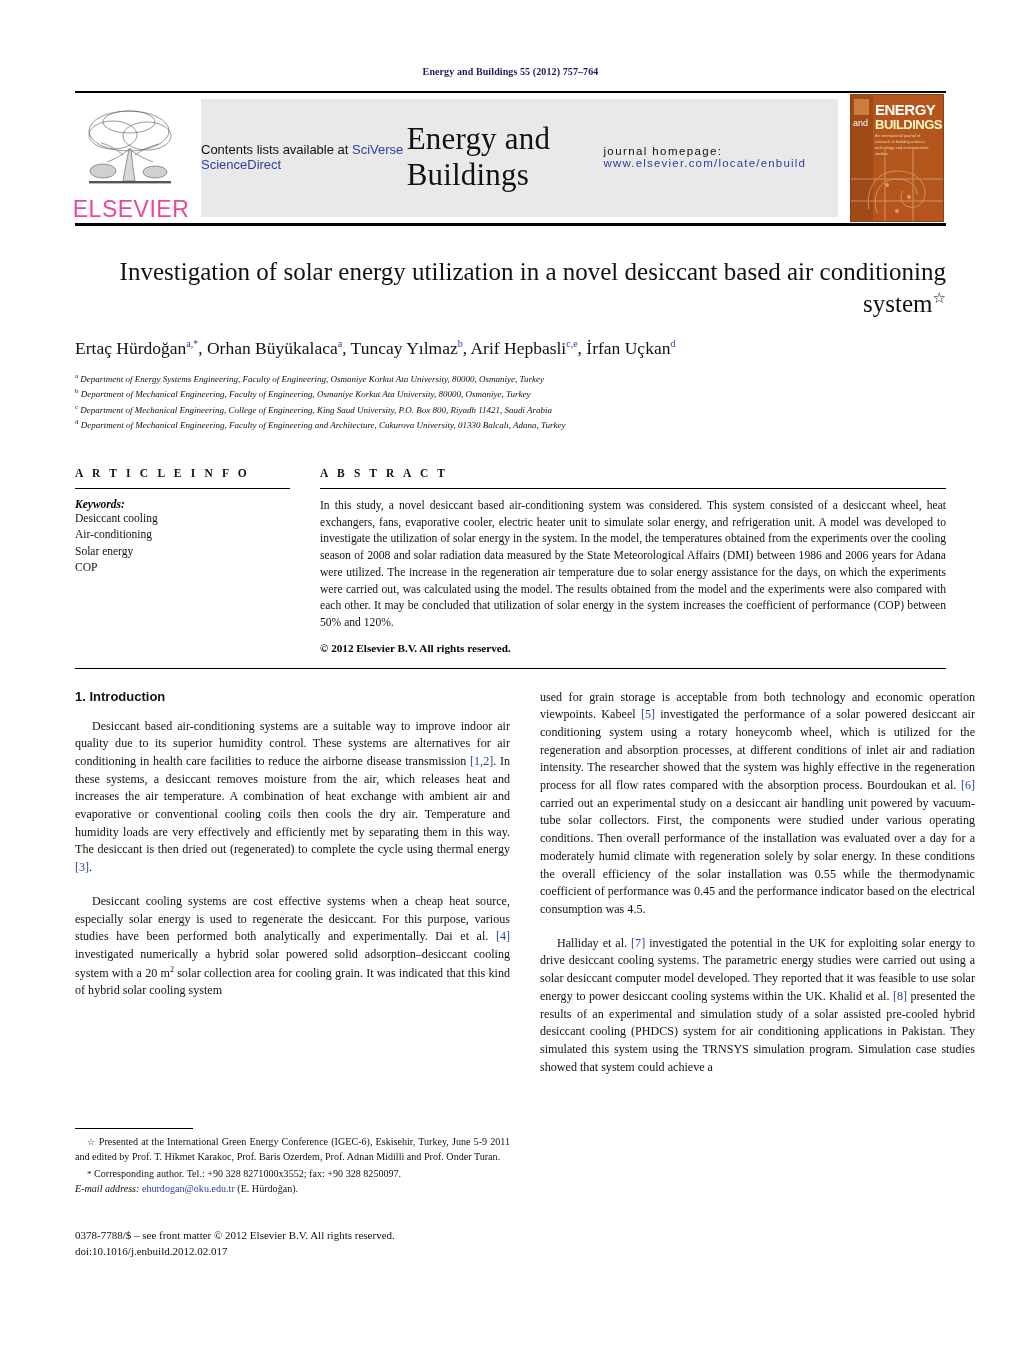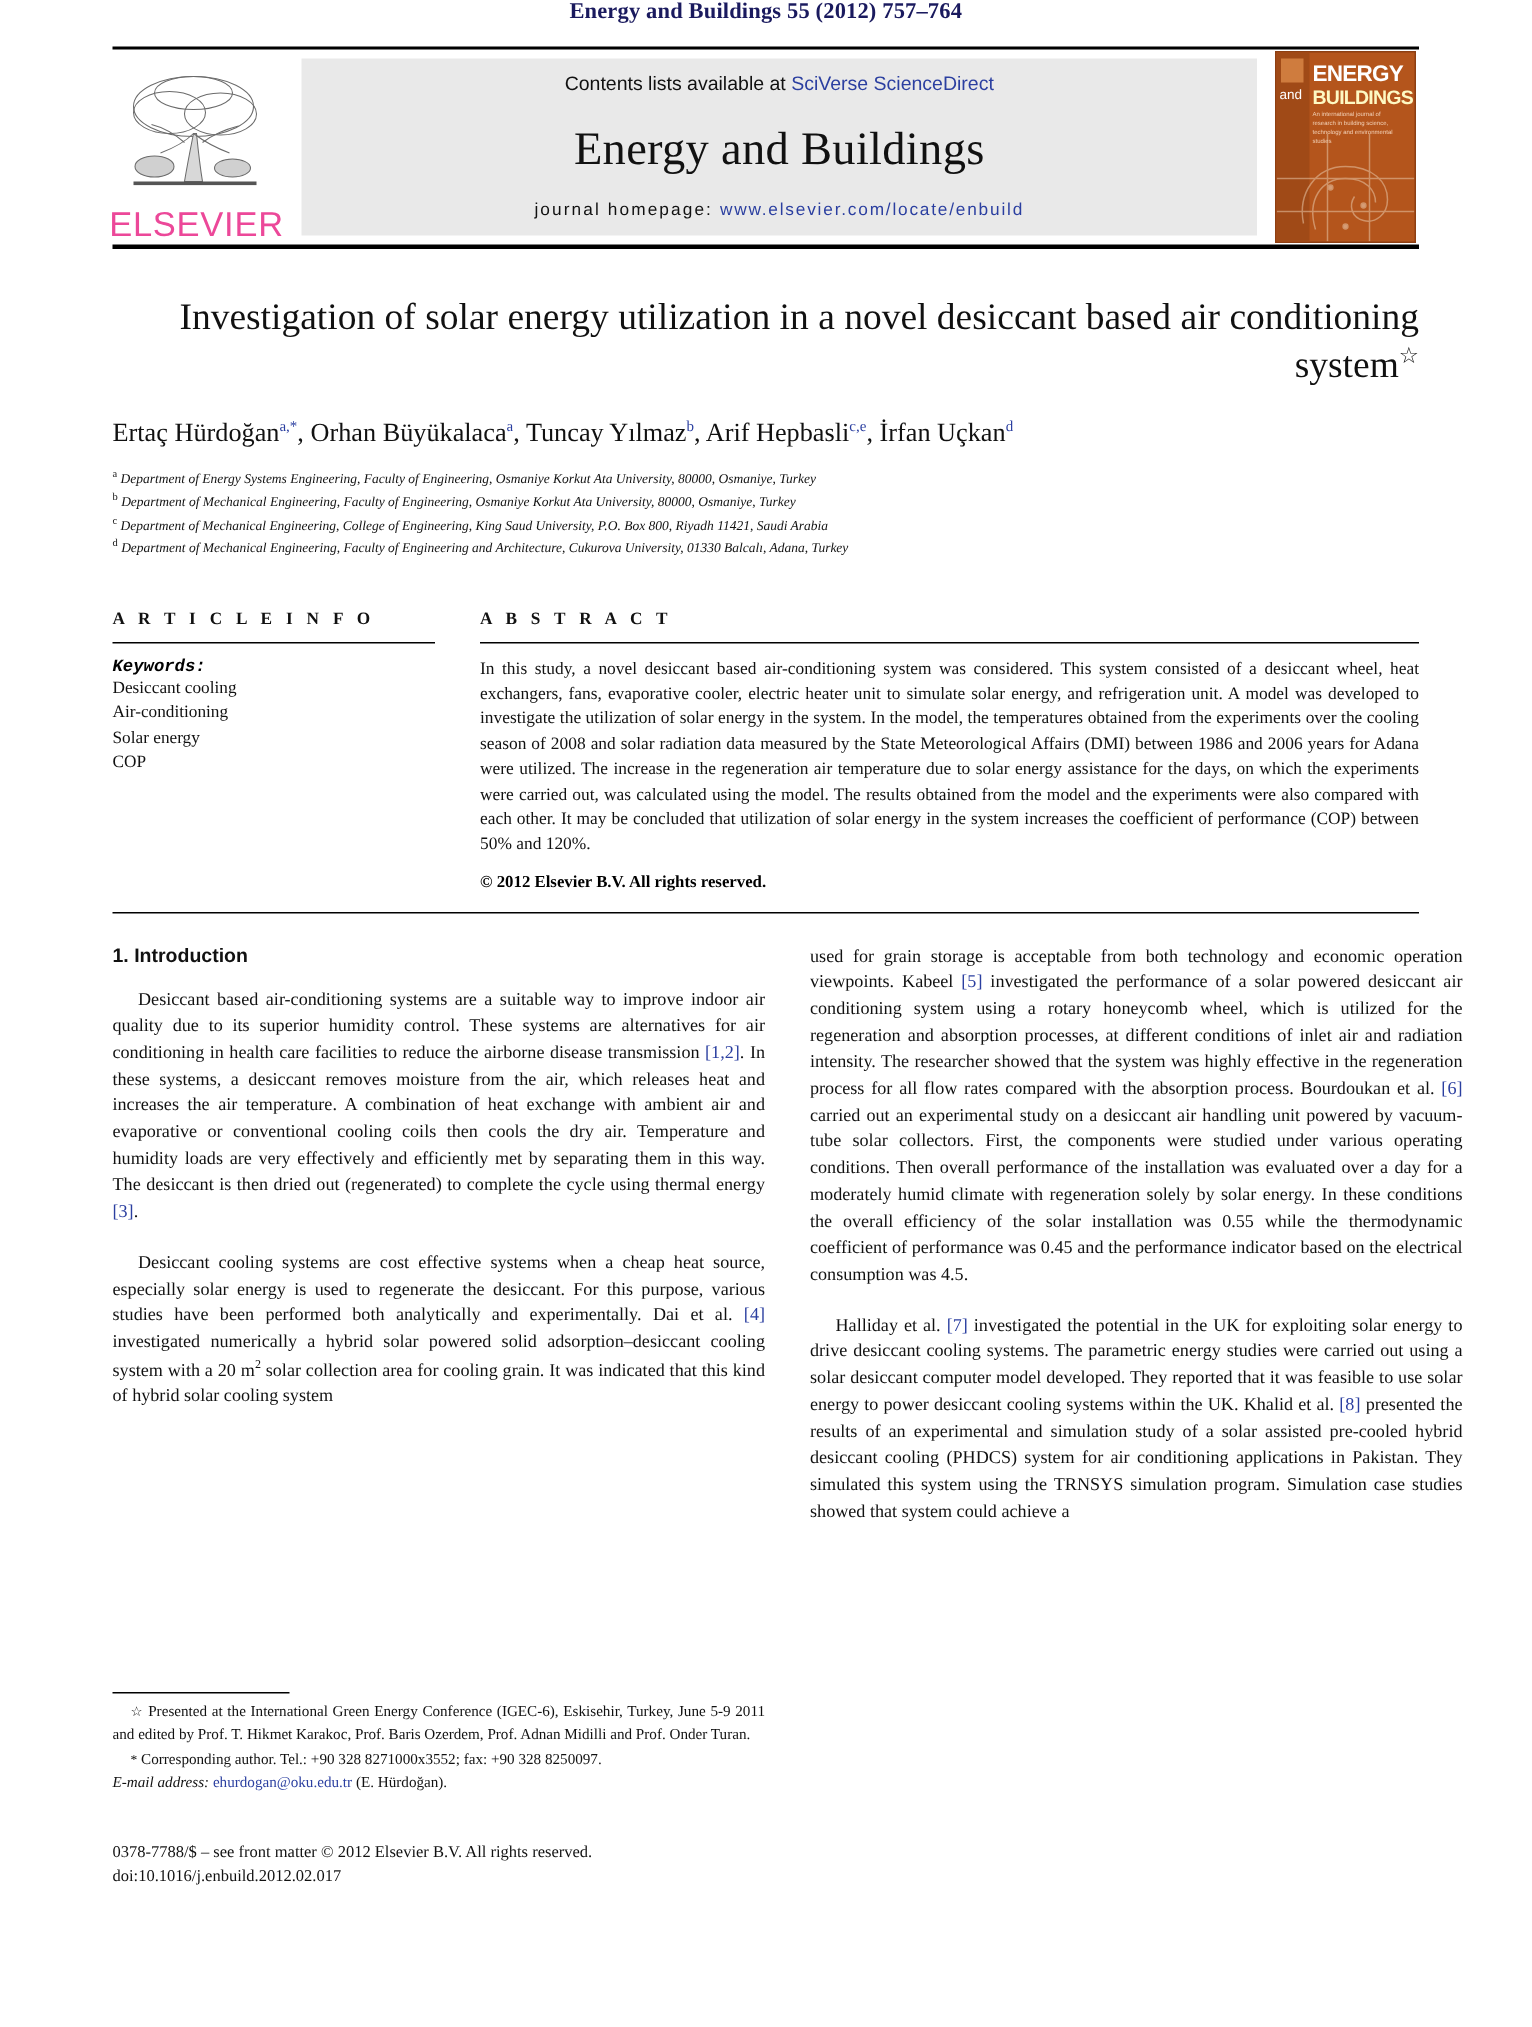--- a/index.html
+++ b/index.html
@@ -9,23 +9,24 @@
     font-family:"Liberation Serif", serif;
     color:#000;
     overflow:hidden;
   }
   .page{position:relative;width:1021px;height:1351px;}
 
   
   .runhead{
     text-align:center;
     font-family:"Liberation Serif", serif;
-    font-size:15px;
+    font-size:10px;
     font-weight:bold;
     color:#1a1a5e;
+    padding-top:66px;
     letter-spacing:.1px;
   }
 
   
   .masthead{
     margin:14px 75px 0 75px;
     border-top:2px solid #000;
     padding-top:0;
     display:flex;
     align-items:stretch;
@@ -43,21 +44,21 @@
     font-size:23px;
     color:#ec4899;
     letter-spacing:.5px;
     line-height:1;
     margin-top:1px;
   }
   .center-box{
     flex:1 1 auto;
     background:#e9e9e9;
     margin:6px 10px 6px 14px;
-    display:flex;flex-direction:column;
+    display:flex;flex-direction:row;
     align-items:center;justify-content:space-between;
     padding:9px 0 11px 0;
   }
   .contents-line{
     font-size:13px;
     font-family:"Liberation Sans", sans-serif;
     color:#111;
   }
   .contents-line .sd{color:#2b3fa0;}
   .journal-title{
@@ -160,21 +161,21 @@
   .col-abs{flex:1 1 auto;}
   .sec-label{
     font-family:"Liberation Serif", serif;
     font-weight:bold;
     font-size:11.5px;
     letter-spacing:3.2px;
     color:#111;
   }
   .hr-thin{border-top:1px solid #000;margin:9px 0 9px 0;}
   .kw-head{
-    font-family:Liberation Mono, monospace;
+    font-family:Liberation Serif, serif;
     font-weight:bold;font-style:italic;
     font-size:11.5px;
   }
   .kw{
     font-family:"Liberation Serif", serif;
     font-size:11.5px;
     line-height:1.42;
     color:#111;
   }
   .abstract-text{

